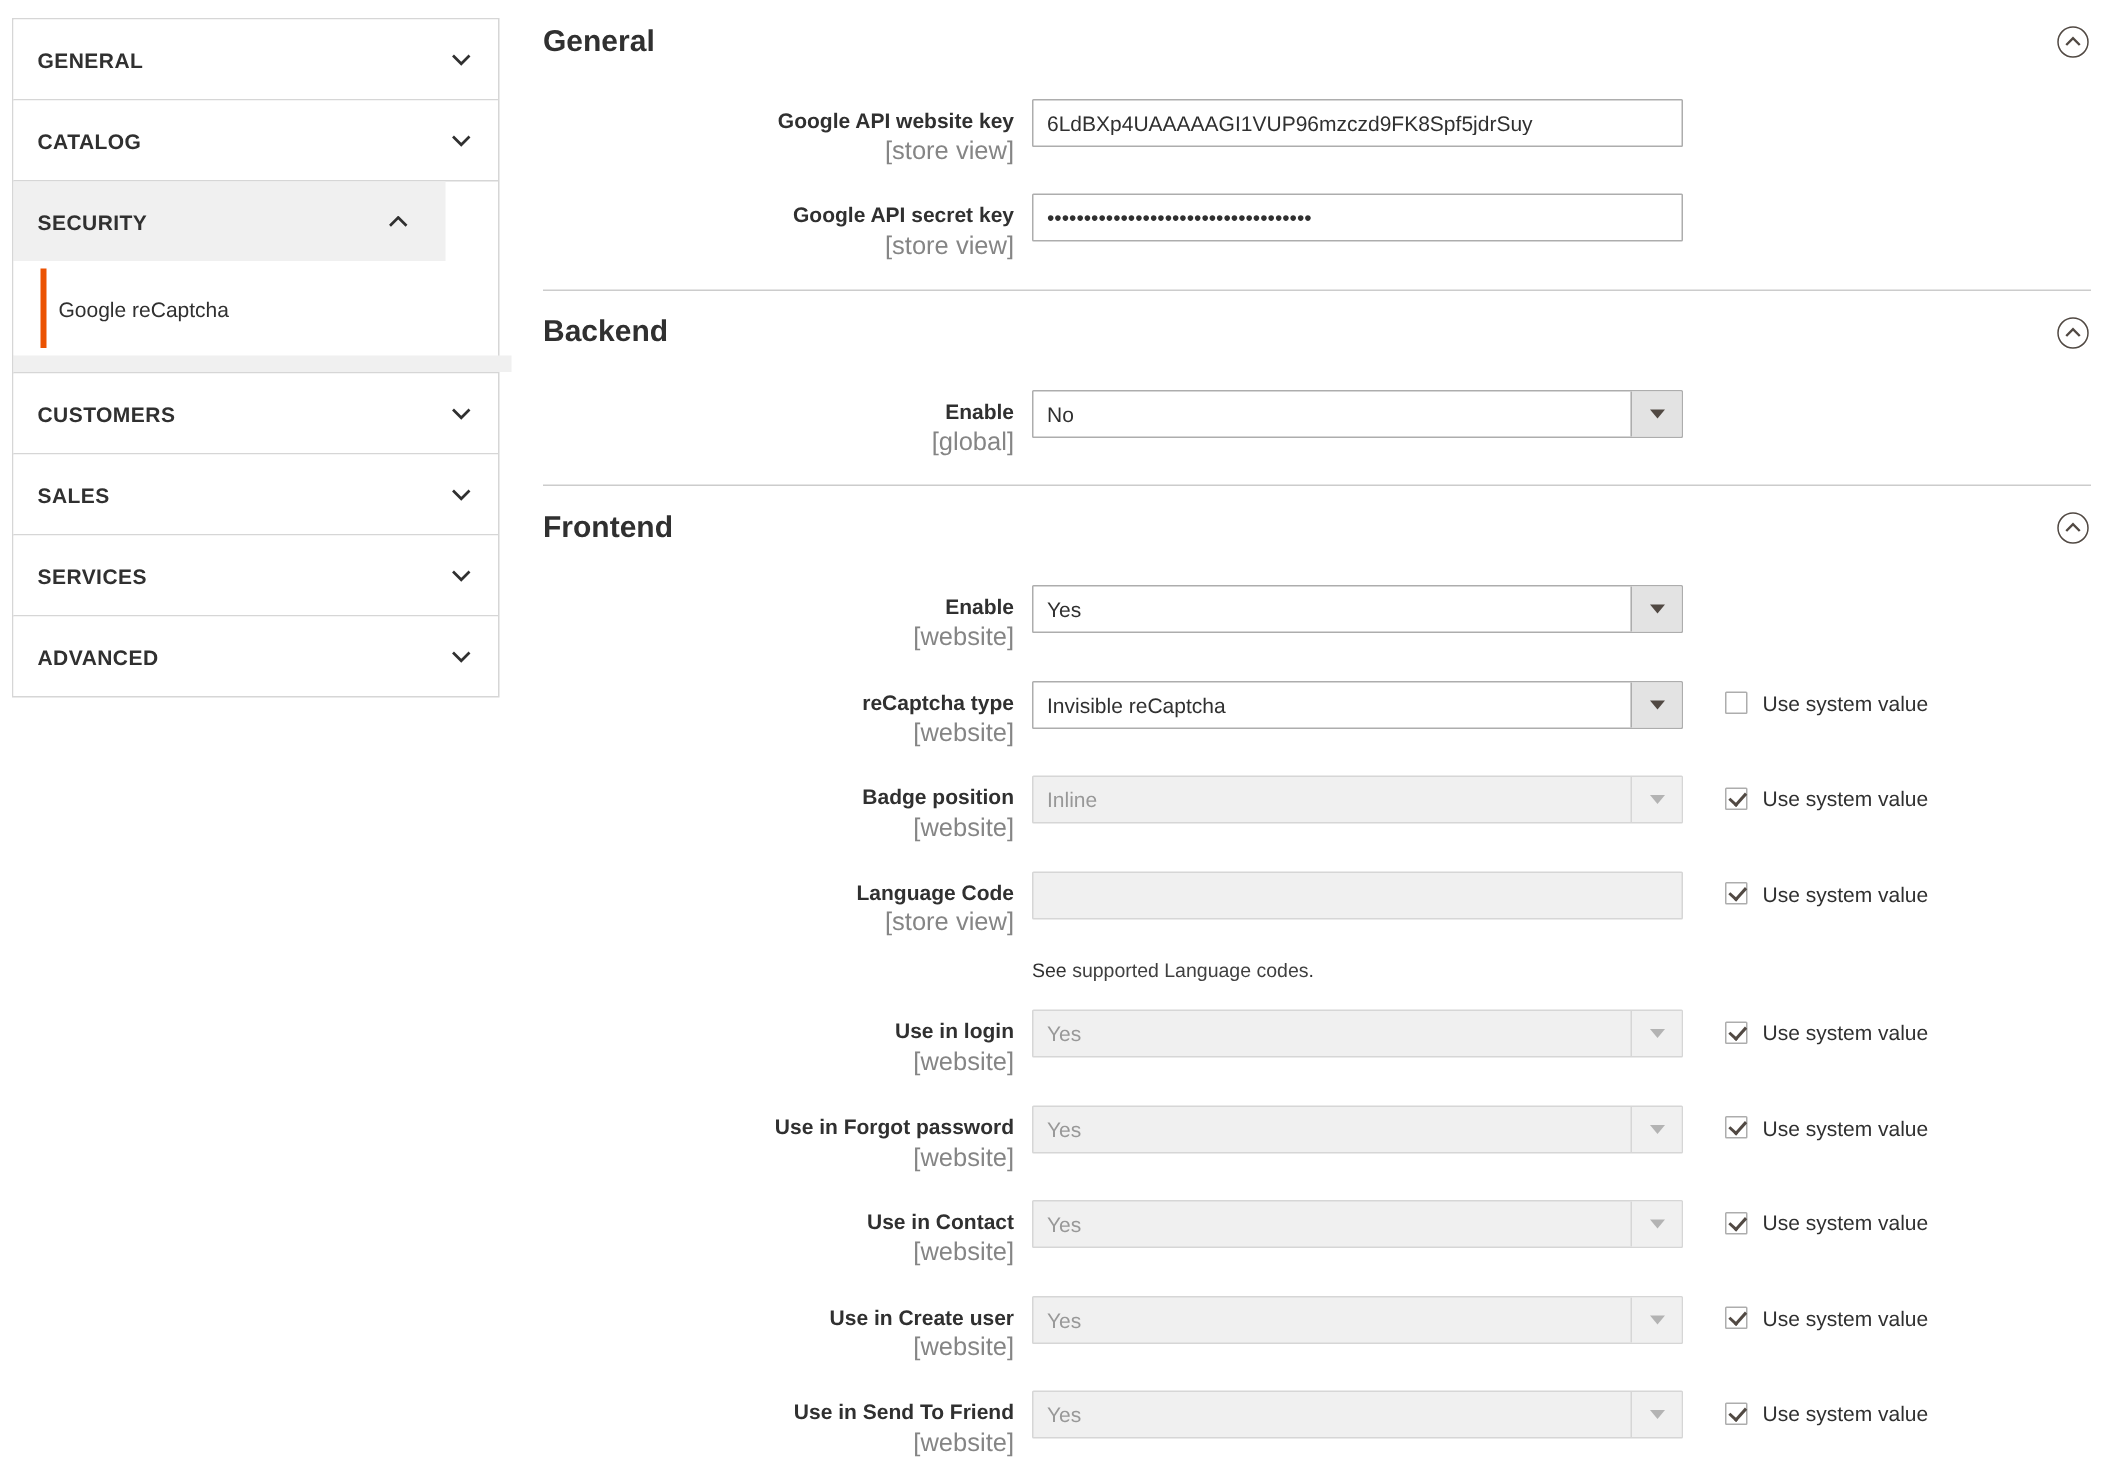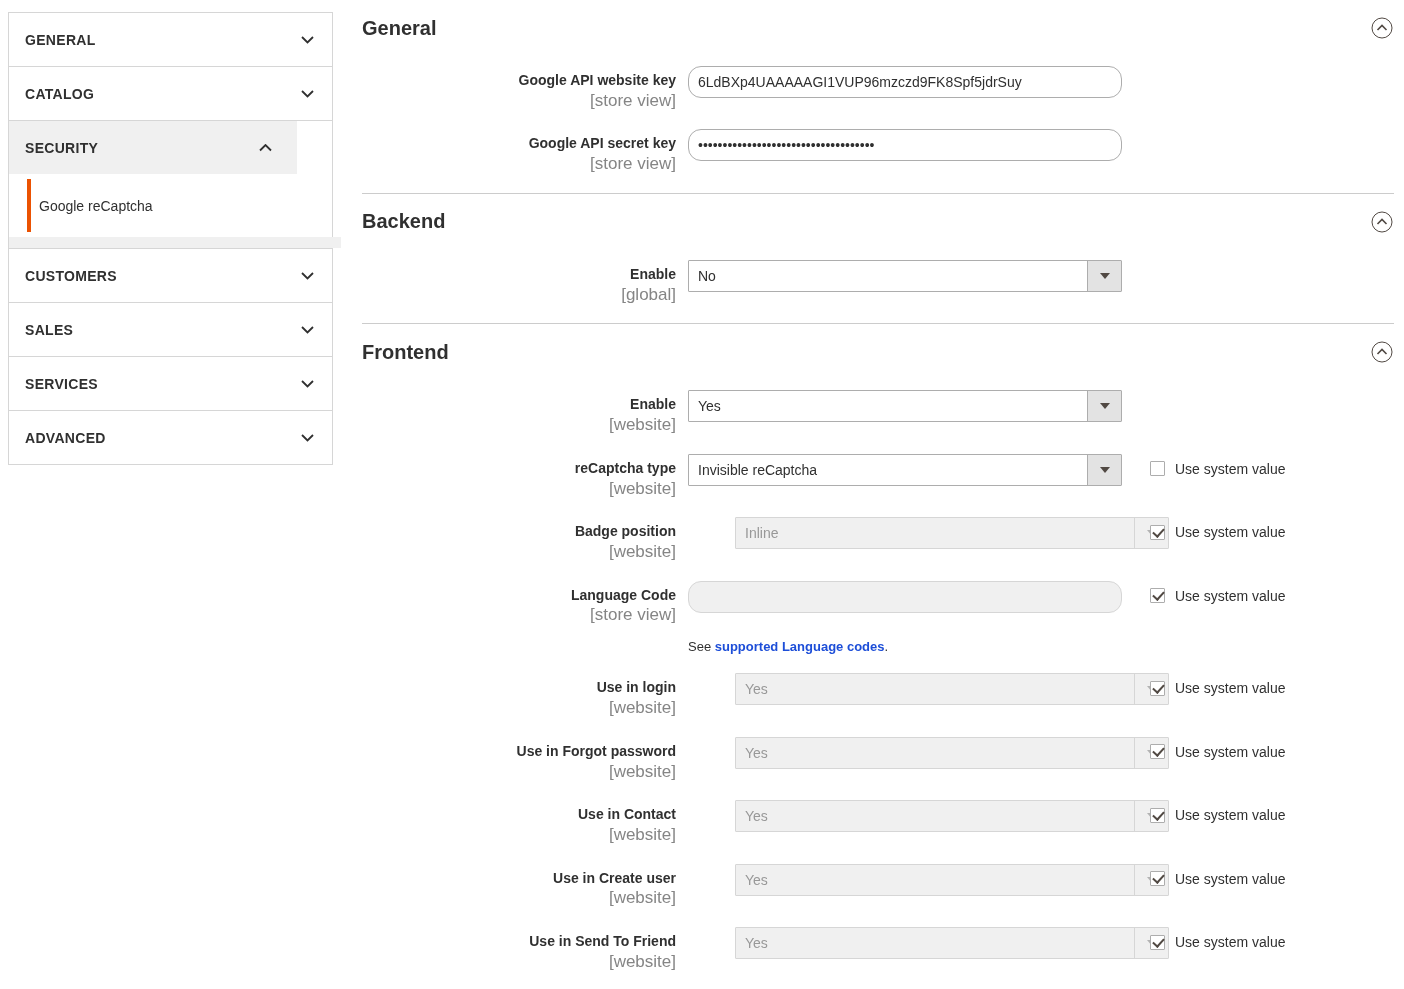--- a/index.html
+++ b/index.html
@@ -129,21 +129,21 @@
   .ctrl-col { flex: 0 0 auto; width: 434px; }
 
   input.text {
     width: 434px; height: 32px;
     border: 1px solid #adadad;
     background: #ffffff;
     font-family: "Liberation Sans", sans-serif;
     font-size: 14px;
     color: #303030;
     padding: 0 9px;
-    border-radius: 13px;
+    border-radius: 1px;
     outline: none;
   }
   input.text.disabled {
     background: #f0f0f0;
     border-color: #d6d6d6;
     color: #989898;
   }
 
   .select {
     position: relative;
@@ -167,21 +167,21 @@
     border-left: 1px solid #adadad;
     display: flex; align-items: center; justify-content: center;
   }
   .select .arrow-box i {
     display: block;
     width: 0; height: 0;
     border-left: 5px solid transparent;
     border-right: 5px solid transparent;
     border-top: 6px solid #514943;
   }
-  .select.disabled { background: #f0f0f0; border-color: #d6d6d6; cursor: default; margin-left: 47px; }
+  .select.disabled { background: #f0f0f0; border-color: #d6d6d6; cursor: default; }
   .select.disabled .sel-val { color: #989898; }
   .select.disabled .arrow-box { background: #f0f0f0; border-left-color: #d6d6d6; }
   .select.disabled .arrow-box i { border-top-color: #b3b3b3; }
 
   .sysval {
     display: flex; align-items: center;
     margin-left: 28px;
     padding-top: 7px;
     flex: 0 0 auto;
     cursor: pointer;
@@ -211,22 +211,22 @@
   }
 
   .note {
     width: 440px;
     margin-top: 7px;
     font-size: 13px;
     line-height: 1.45;
     color: #303030;
   }
   .note a {
-    color: #1d4ed8;
-    font-weight: bold;
+    color: #404040;
+    font-weight: normal;
     text-decoration: none;
   }
 
   .row.with-note { align-items: flex-start; }
 </style>
 </head>
 <body>
 
 <div class="page">
 

